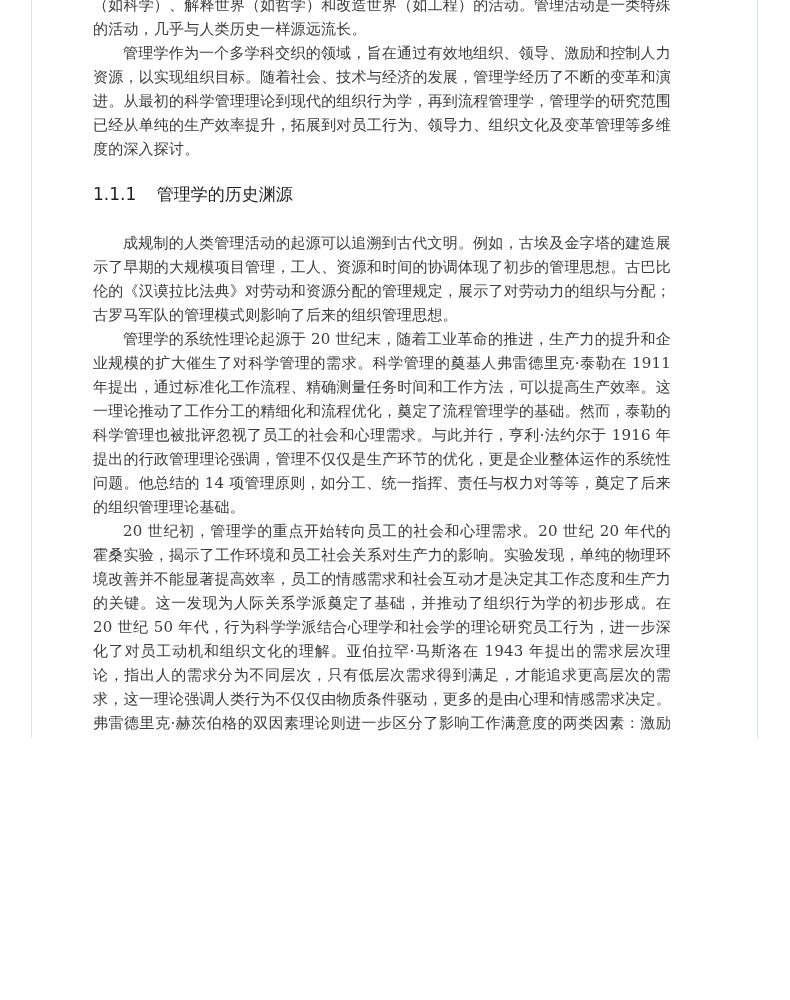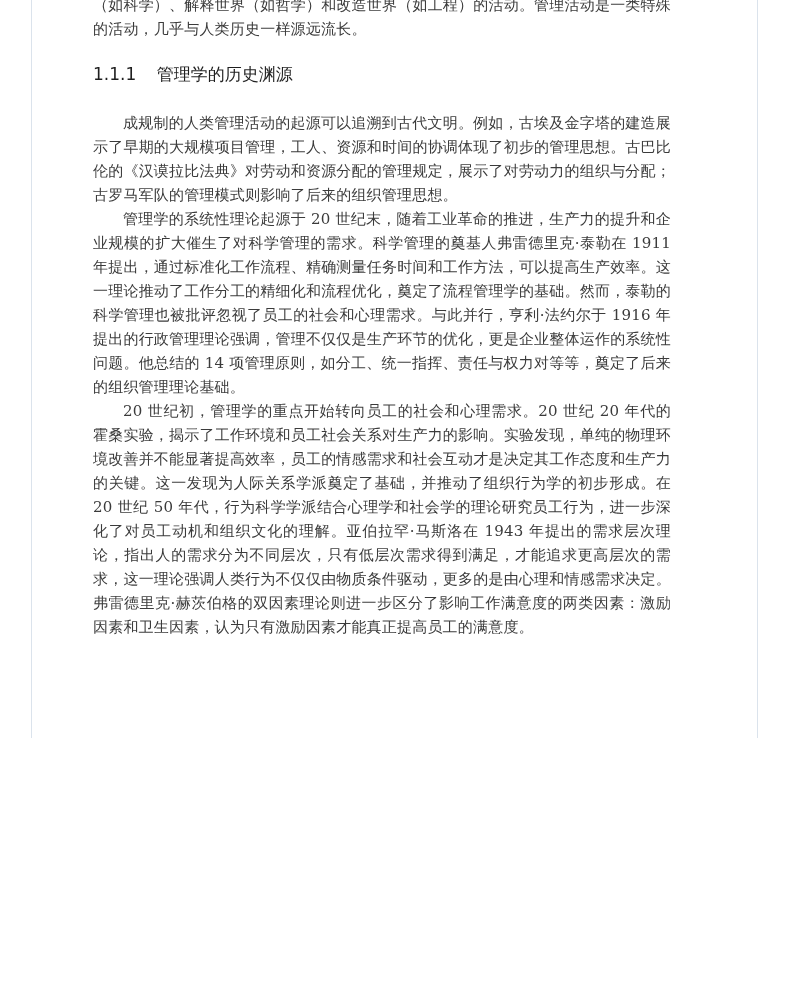--- a/index.html
+++ b/index.html
@@ -80,20 +80,21 @@
     margin: 46px 0 0 0;
   }
 </style>
 </head>
 <body>
 
 <div class="viewer">
 
   <section class="page page-1">
     <p class="para continued">（如科学）、解释世界（如哲学）和改造世界（如工程）的活动。管理活动是一类特殊的活动，几乎与人类历史一样源远流长。</p>
+    <p class="para">管理学作为一个多学科交织的领域，旨在通过有效地组织、领导、激励和控制人力资源，以实现组织目标。随着社会、技术与经济的发展，管理学经历了不断的变革和演进。从最初的科学管理理论到现代的组织行为学，再到流程管理学，管理学的研究范围已经从单纯的生产效率提升，拓展到对员工行为、领导力、组织文化及变革管理等多维度的深入探讨。</p>
 
     <h3 class="heading">
       <span class="h-num">1.1.1</span>
       <span class="h-title">管理学的历史渊源</span>
     </h3>
     <p class="para">成规制的人类管理活动的起源可以追溯到古代文明。例如，古埃及金字塔的建造展示了早期的大规模项目管理，工人、资源和时间的协调体现了初步的管理思想。古巴比伦的《汉谟拉比法典》对劳动和资源分配的管理规定，展示了对劳动力的组织与分配；古罗马军队的管理模式则影响了后来的组织管理思想。</p>
     <p class="para">管理学的系统性理论起源于 20 世纪末，随着工业革命的推进，生产力的提升和企业规模的扩大催生了对科学管理的需求。科学管理的奠基人弗雷德里克·泰勒在 1911 年提出，通过标准化工作流程、精确测量任务时间和工作方法，可以提高生产效率。这一理论推动了工作分工的精细化和流程优化，奠定了流程管理学的基础。然而，泰勒的科学管理也被批评忽视了员工的社会和心理需求。与此并行，亨利·法约尔于 1916 年提出的行政管理理论强调，管理不仅仅是生产环节的优化，更是企业整体运作的系统性问题。他总结的 14 项管理原则，如分工、统一指挥、责任与权力对等等，奠定了后来的组织管理理论基础。</p>
 
     <p class="para">20 世纪初，管理学的重点开始转向员工的社会和心理需求。20 世纪 20 年代的霍桑实验，揭示了工作环境和员工社会关系对生产力的影响。实验发现，单纯的物理环境改善并不能显著提高效率，员工的情感需求和社会互动才是决定其工作态度和生产力的关键。这一发现为人际关系学派奠定了基础，并推动了组织行为学的初步形成。在 20 世纪 50 年代，行为科学学派结合心理学和社会学的理论研究员工行为，进一步深化了对员工动机和组织文化的理解。亚伯拉罕·马斯洛在 1943 年提出的需求层次理论，指出人的需求分为不同层次，只有低层次需求得到满足，才能追求更高层次的需求，这一理论强调人类行为不仅仅由物质条件驱动，更多的是由心理和情感需求决定。弗雷德里克·赫茨伯格的双因素理论则进一步区分了影响工作满意度的两类因素：激励因素和卫生因素，认为只有激励因素才能真正提高员工的满意度。</p>
   </section>

